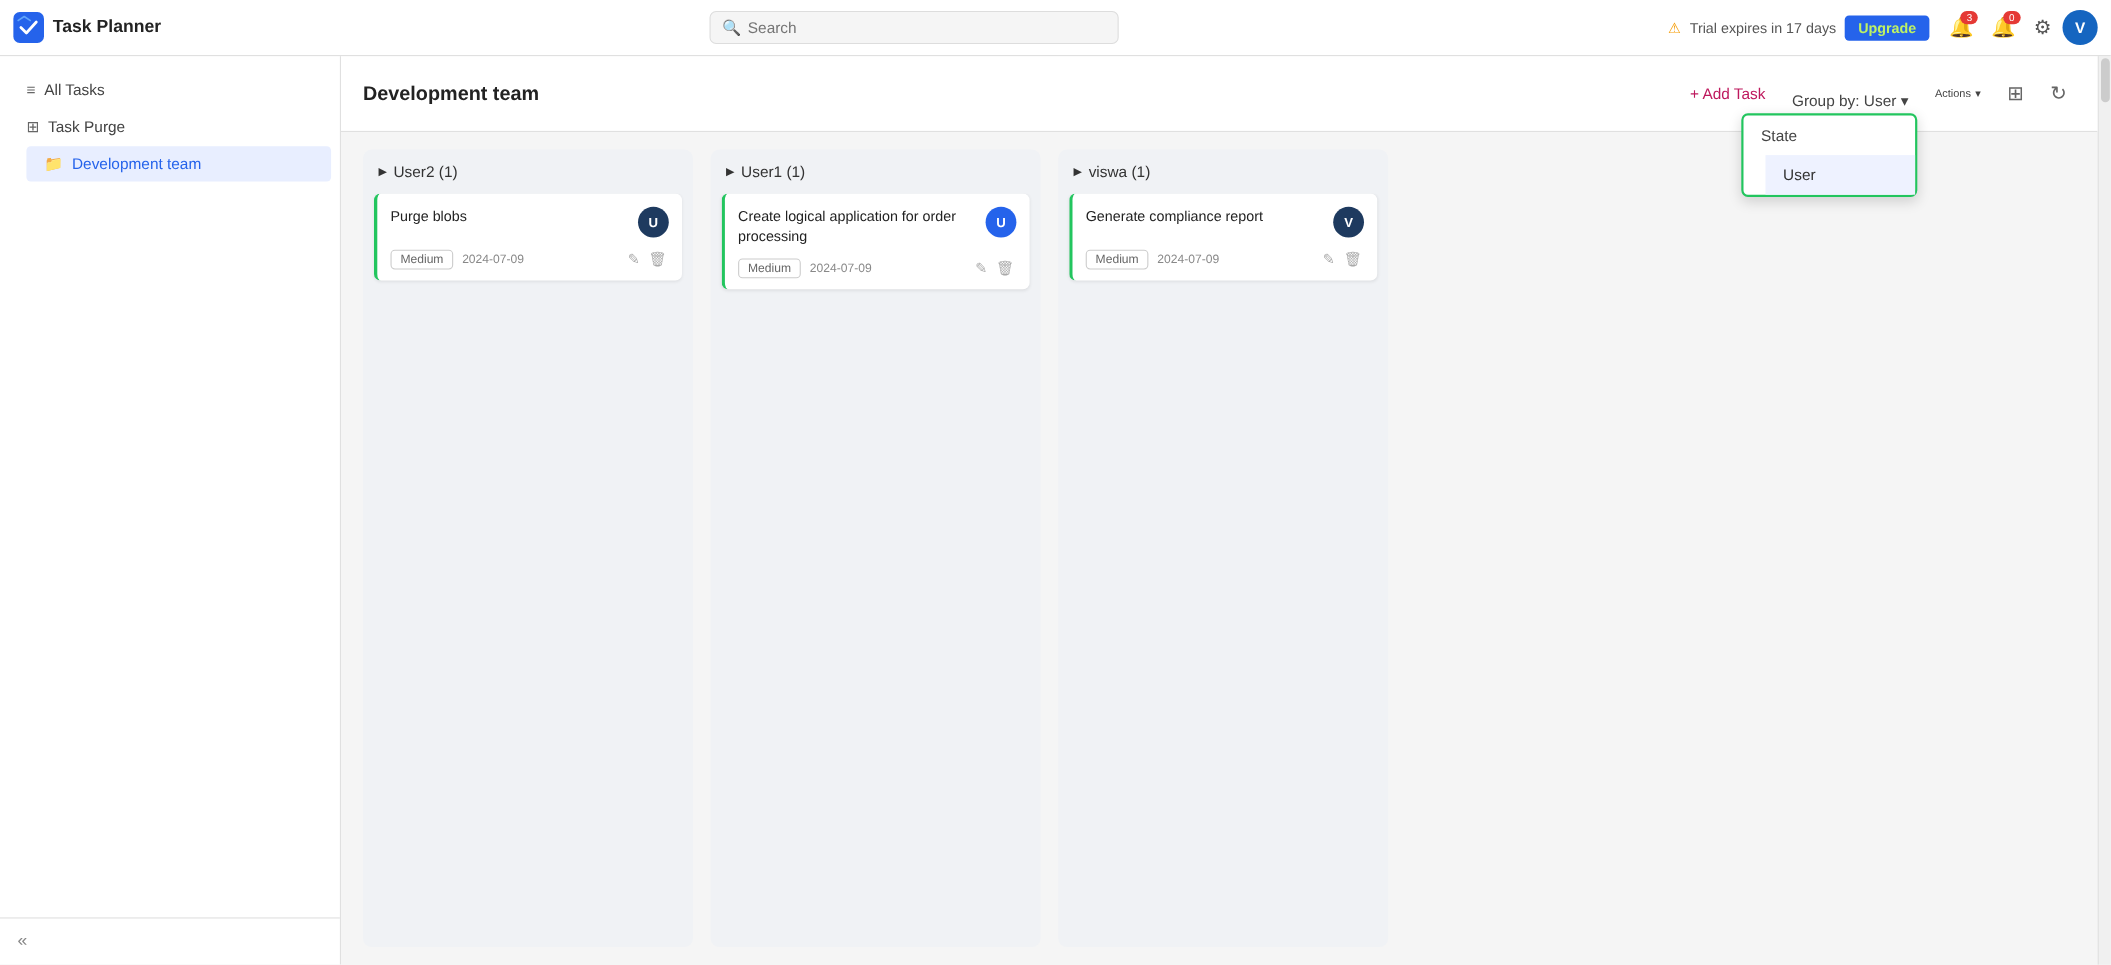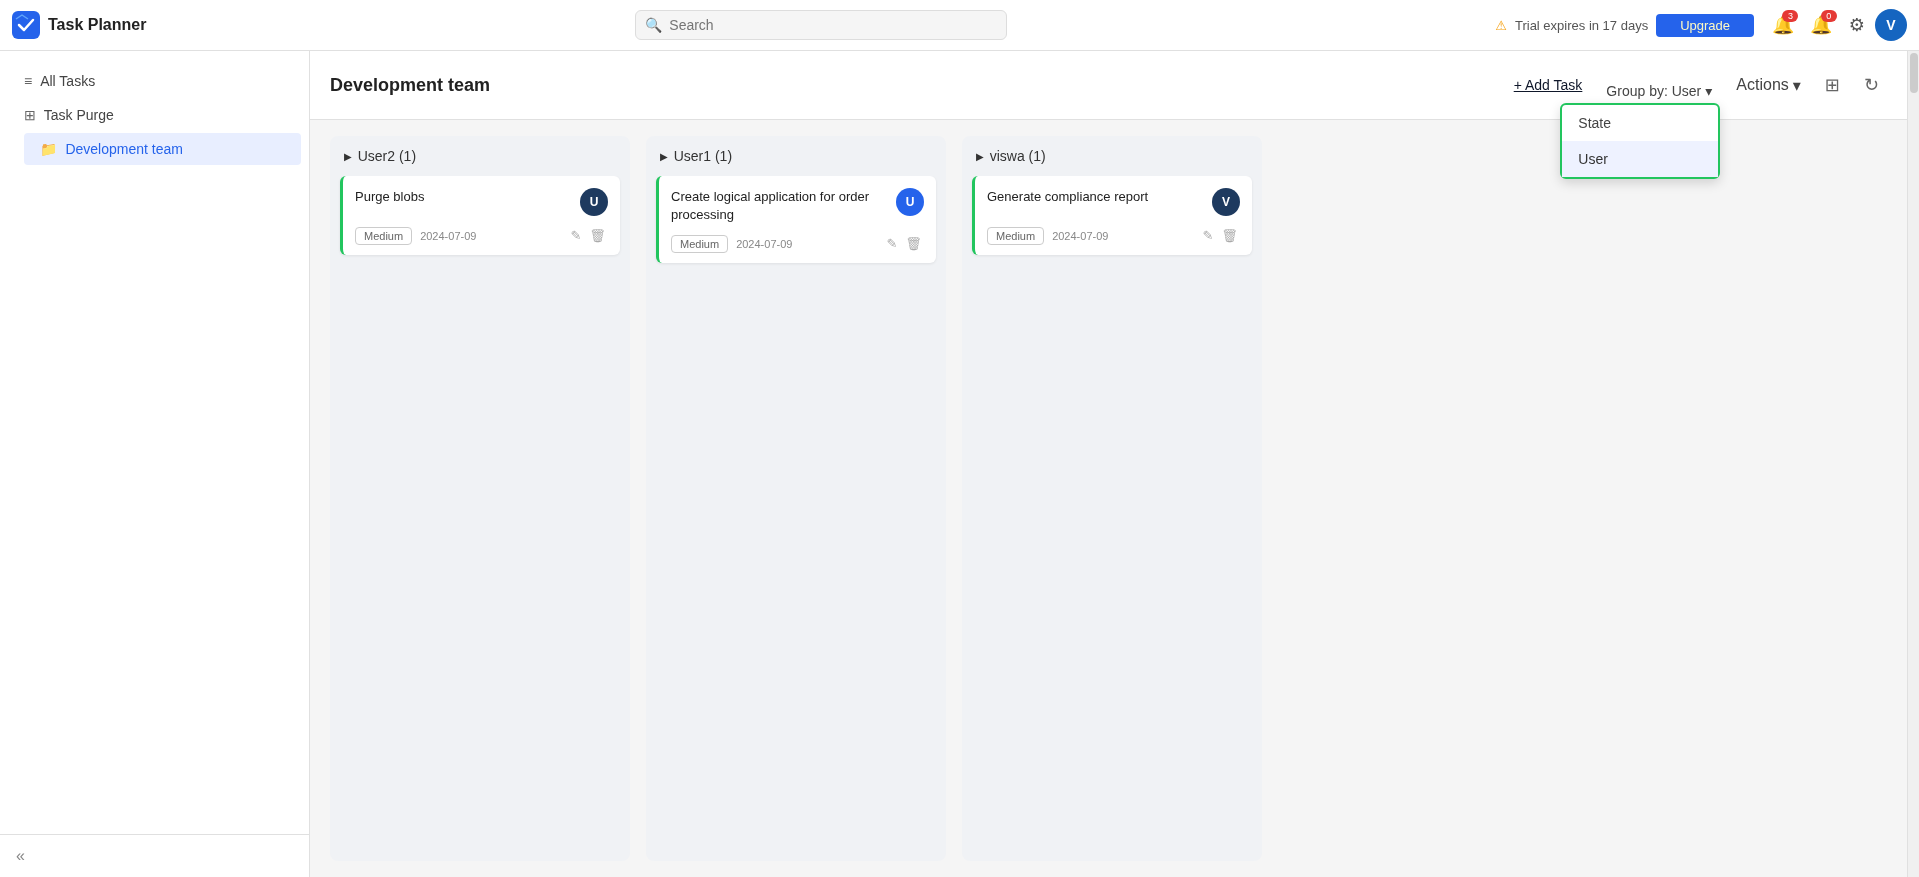--- a/index.html
+++ b/index.html
@@ -17,22 +17,22 @@
       display: flex; align-items: center; background: #f5f5f5; border: 1px solid #ddd;
       border-radius: 6px; padding: 6px 10px; gap: 6px; color: #888;
     }
     .search-box input {
       border: none; background: transparent; outline: none; font-size: 14px; color: #555; width: 100%;
     }
     .trial-banner {
       display: flex; align-items: center; gap: 8px; font-size: 13px; color: #555; white-space: nowrap;
     }
     .upgrade-btn {
-      background: #2563eb; color: #fef9c3; border: none; border-radius: 4px;
-      padding: 4px 24px; font-size: 13px; cursor: pointer; font-weight: 400;
+      background: #2563eb; color: #bef264; border: none; border-radius: 4px;
+      padding: 4px 12px; font-size: 13px; cursor: pointer; font-weight: 700;
     }
     .topbar-icons { display: flex; align-items: center; gap: 4px; }
     .icon-btn {
       position: relative; background: none; border: none; cursor: pointer;
       padding: 6px; color: #555; font-size: 18px; display: flex; align-items: center; justify-content: center;
       border-radius: 4px;
     }
     .badge {
       position: absolute; top: 2px; right: 2px; background: #e53935; color: #fff;
       border-radius: 9px; font-size: 9px; padding: 1px 4px; min-width: 16px; text-align: center;
@@ -66,43 +66,43 @@
 
     
     .content-header {
       display: flex; align-items: center; justify-content: space-between;
       padding: 16px 20px; background: #fff; border-bottom: 1px solid #e0e0e0; flex-shrink: 0;
     }
     .content-title { font-size: 18px; font-weight: 600; color: #222; }
     .header-actions { display: flex; align-items: center; gap: 8px; }
     .add-task-btn {
       display: flex; align-items: center; gap: 4px; background: none; border: none;
-      color: #0f172a; font-size: 14px; cursor: pointer; font-weight: 500; padding: 4px 8px; text-decoration: underline;
+      color: #be185d; font-size: 14px; cursor: pointer; font-weight: 500; padding: 4px 8px;
     }
     .group-by-btn {
       display: flex; align-items: center; gap: 4px; background: none; border: none;
       color: #444; font-size: 14px; cursor: pointer; padding: 4px 8px; border-radius: 4px; margin-top: 12px;
     }
     .actions-btn {
       display: flex; align-items: center; gap: 4px; background: none; border: none;
-      color: #444; font-size: 16px; cursor: pointer; padding: 4px 8px; border-radius: 4px;
+      color: #444; font-size: 10px; cursor: pointer; padding: 4px 8px; border-radius: 4px;
     }
     .view-btn { background: none; border: none; cursor: pointer; color: #666; font-size: 18px; padding: 4px 8px; }
 
     
     .dropdown-container { position: relative; }
     .dropdown-menu {
       position: absolute; top: 36px; right: 0; background: #fff;
       border: 2px solid #22c55e; border-radius: 6px; min-width: 160px;
       box-shadow: 0 4px 12px rgba(0,0,0,0.15); z-index: 200;
     }
     .dropdown-item {
       padding: 10px 16px; cursor: pointer; color: #444; font-size: 14px;
     }
-    .dropdown-item.selected { background: #eef2ff; color: #333; }
+    .dropdown-item.selected { background: #eef2ff; color: #333; margin-left: 20px; }
 
     
     .board-area { flex: 1; overflow-x: auto; overflow-y: hidden; padding: 16px 20px; display: flex; }
     .board { display: flex; gap: 16px; height: 100%; min-width: max-content; }
     .column {
       width: 300px; background: #f0f2f5; border-radius: 8px; display: flex;
       flex-direction: column; flex-shrink: 0;
     }
     .column-header {
       display: flex; align-items: center; gap: 6px; padding: 12px 14px;

